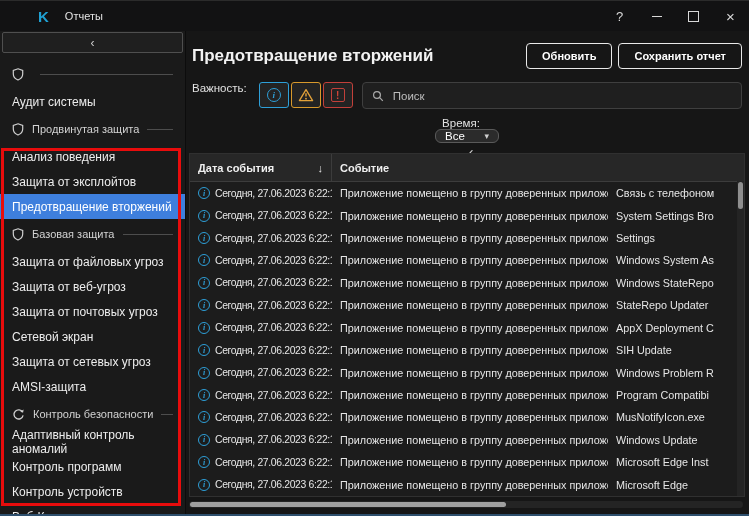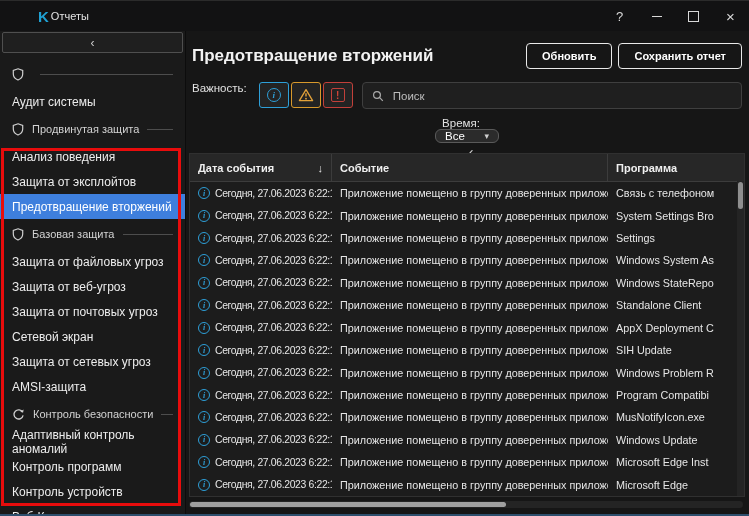--- a/index.html
+++ b/index.html
@@ -7,21 +7,21 @@
     width:749px;height:516px;position:relative;overflow:hidden;
     background:#161616;color:#e8e8e8;
     font-family:"Liberation Sans",sans-serif;
     border-top:1px solid #2b2b2b;box-sizing:border-box;
   }
   .window{position:absolute;inset:0;border-bottom:2px solid #2e4f6d;box-sizing:border-box;}
 
   
   .titlebar{height:30px;background:#121213;display:flex;align-items:center;}
   .logo{margin-left:38px;color:#1fa0d2;font-weight:bold;font-size:15px;line-height:1;}
-  .app-title{margin-left:2px;font-size:11px;color:#e3e3e3;}
+  .app-title{margin-left:16px;font-size:11px;color:#e3e3e3;}
   .win-controls{margin-left:auto;display:flex;align-items:center;height:100%;}
   .win-btn{width:37px;height:100%;display:flex;align-items:center;justify-content:center;
     color:#d9d9d9;font-size:13px;cursor:default;}
   .min-glyph{display:block;width:10px;height:1px;background:#d9d9d9;}
   .max-glyph{display:block;width:9px;height:9px;border:1px solid #d9d9d9;}
   .close-glyph{font-size:15px;line-height:1;}
 
   
   .sidebar{position:absolute;left:0;top:30px;bottom:0;width:185px;background:#1a1a1a;
     border-right:1px solid #0c0c0c;overflow:hidden;}
@@ -280,23 +280,20 @@
 
     <div class="report-table">
       <div class="thead">
         <div class="th c1">
           <span>Дата события</span>
           <span class="sort-ic">↓</span>
         </div>
         <div class="th c2">
           <span>Событие</span>
         </div>
-        <div class="th c3">
-          <span>Программа</span>
-        </div>
       </div>
       <div class="tbody">
           <div class="trow">
     <div class="td c1">
       <span class="row-info">i</span>
       <span class="cell-date">Сегодня, 27.06.2023 6:22:12</span>
     </div>
     <div class="td c2">
               <span class="cell-event">Приложение помещено в группу доверенных приложений</span>
             </div>
@@ -354,21 +351,21 @@
   </div>
           <div class="trow">
     <div class="td c1">
       <span class="row-info">i</span>
       <span class="cell-date">Сегодня, 27.06.2023 6:22:12</span>
     </div>
     <div class="td c2">
               <span class="cell-event">Приложение помещено в группу доверенных приложений</span>
             </div>
     <div class="td c3">
-              <span class="cell-program">Standalone Client</span>
+              <span class="cell-program">StateRepo Updater</span>
             </div>
   </div>
           <div class="trow">
     <div class="td c1">
       <span class="row-info">i</span>
       <span class="cell-date">Сегодня, 27.06.2023 6:22:12</span>
     </div>
     <div class="td c2">
               <span class="cell-event">Приложение помещено в группу доверенных приложений</span>
             </div>

